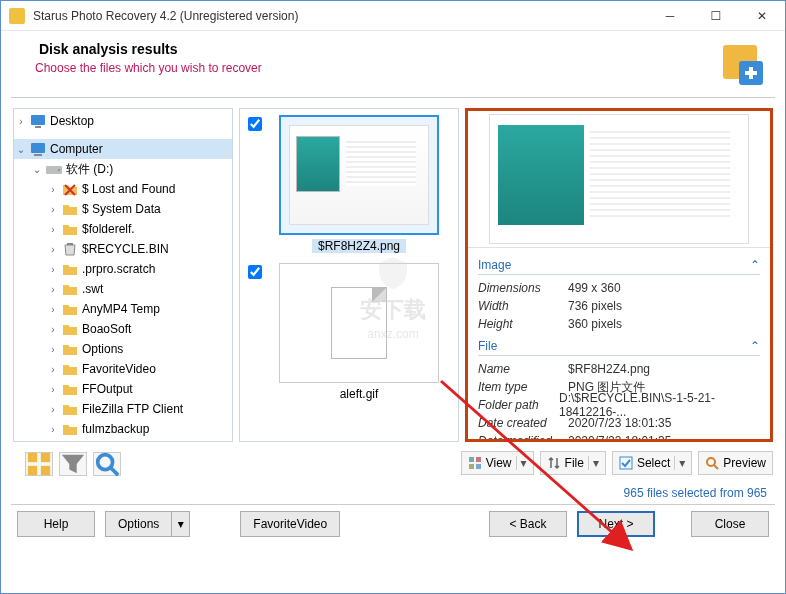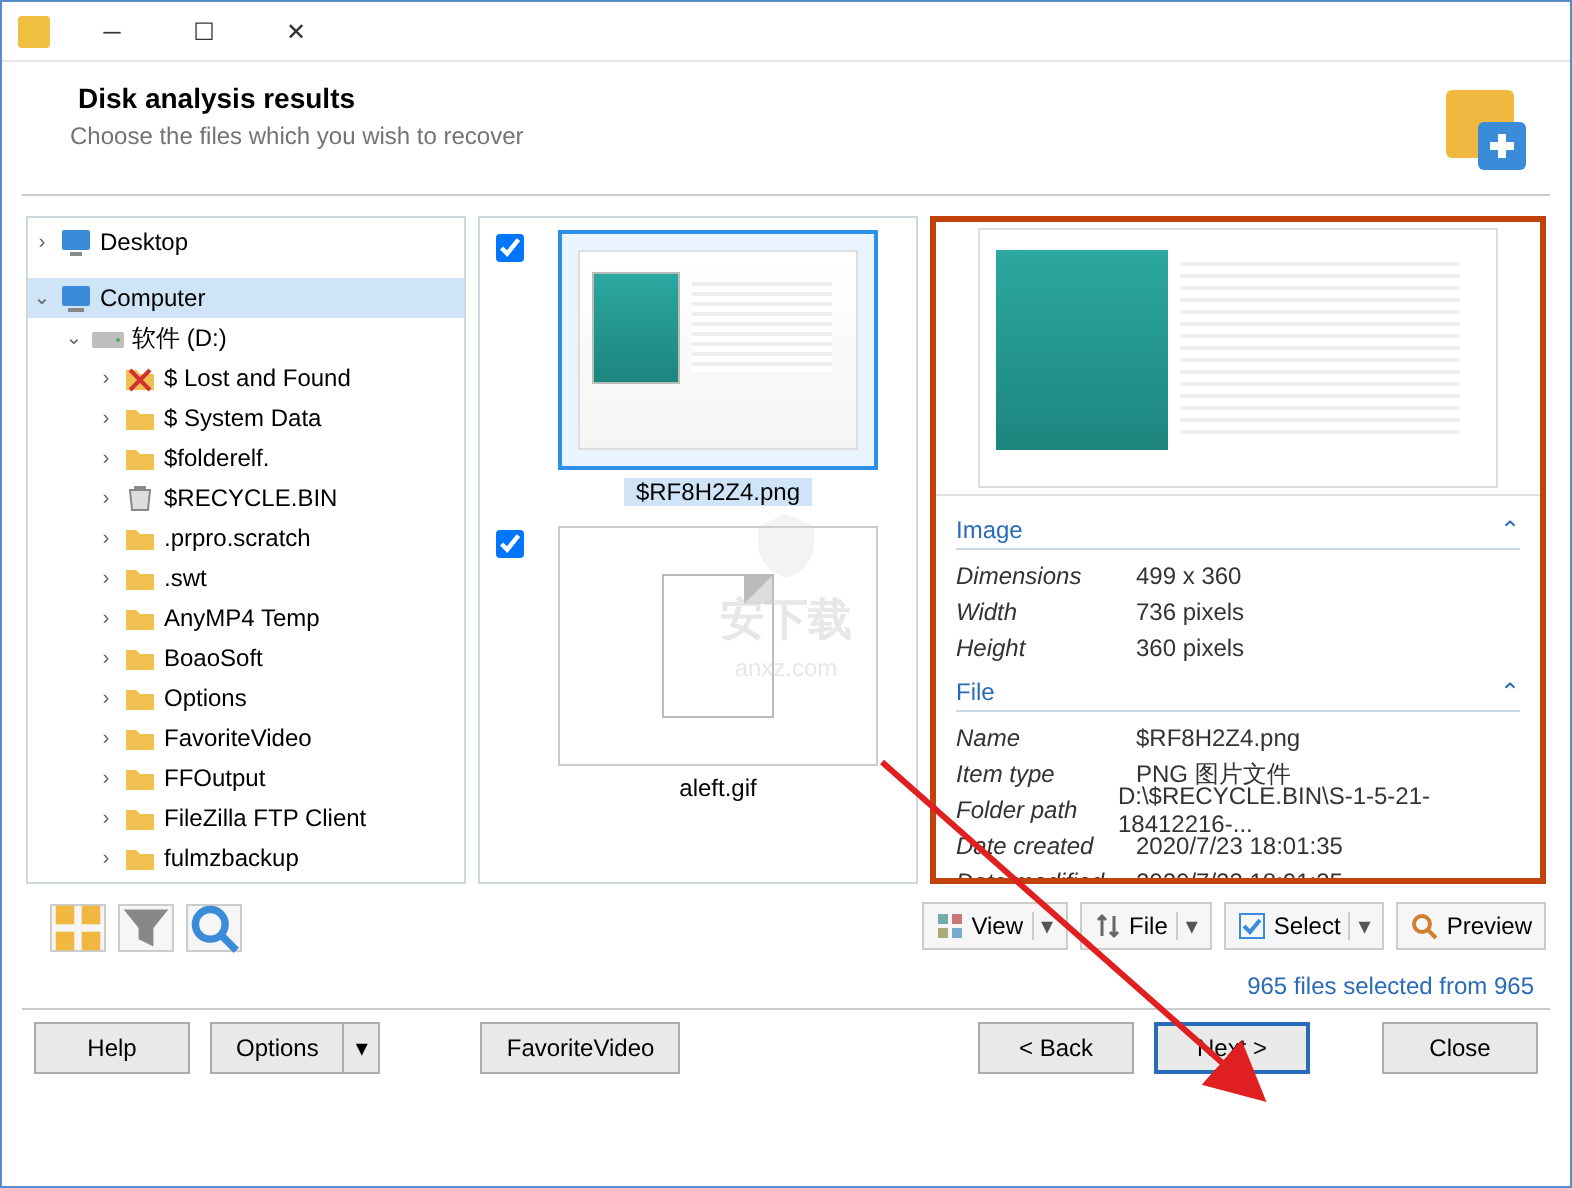--- a/index.html
+++ b/index.html
@@ -7,21 +7,21 @@
 
 
 .titlebar { height: 30px; display: flex; align-items: center; background: #fff; border-bottom: 1px solid #e8e8e8; }
 .titlebar .app-icon { width: 16px; height: 16px; margin: 0 8px; background: #f0c040; border-radius: 2px; }
 .titlebar .title { flex: 1; color: #333; font-size: 12px; }
 .titlebar .win-btn { width: 46px; height: 30px; display: flex; align-items: center; justify-content: center; color: #333; cursor: pointer; }
 
 
 .header { padding: 10px 18px 8px; display: flex; align-items: flex-start; }
 .header .ht { font-weight: bold; color: #000; font-size: 14px; padding-left: 20px; }
-.header .hs { color: #737373; margin-top: 4px; margin-left: 16px; }
+.header .hs { color: #be185d; margin-top: 4px; margin-left: 16px; }
 .header .spacer { flex: 1; }
 .header .hicon { width: 48px; height: 48px; }
 .header .hicon svg { width: 48px; height: 48px; }
 
 .hline { height: 1px; background: #ccc; margin: 0 10px; }
 
 
 .main { display: flex; padding: 10px 12px 4px; gap: 6px; height: 348px; }
 
 
@@ -98,20 +98,21 @@
 .red-arrow { position:absolute; pointer-events:none; }
 
 .watermark-center { position:absolute; left:50%; top:50%; transform:translate(-50%,-50%); color:#d0d0d0; opacity:0.5; font-size:18px; pointer-events:none; display:flex; flex-direction:column; align-items:center; gap:2px; }
 .watermark-center svg { width:40px; height:40px; opacity:0.6; }
 </style>
 </head>
 <body>
 
 <div class="titlebar">
   <div class="app-icon"></div>
+  <div class="title">Starus Photo Recovery 4.2 (Unregistered version)</div>
   <div class="win-btn">─</div>
   <div class="win-btn">☐</div>
   <div class="win-btn close">✕</div>
 </div>
 
 <div class="header">
   <div>
     <div class="ht">Disk analysis results</div>
     <div class="hs">Choose the files which you wish to recover</div>
   </div>

